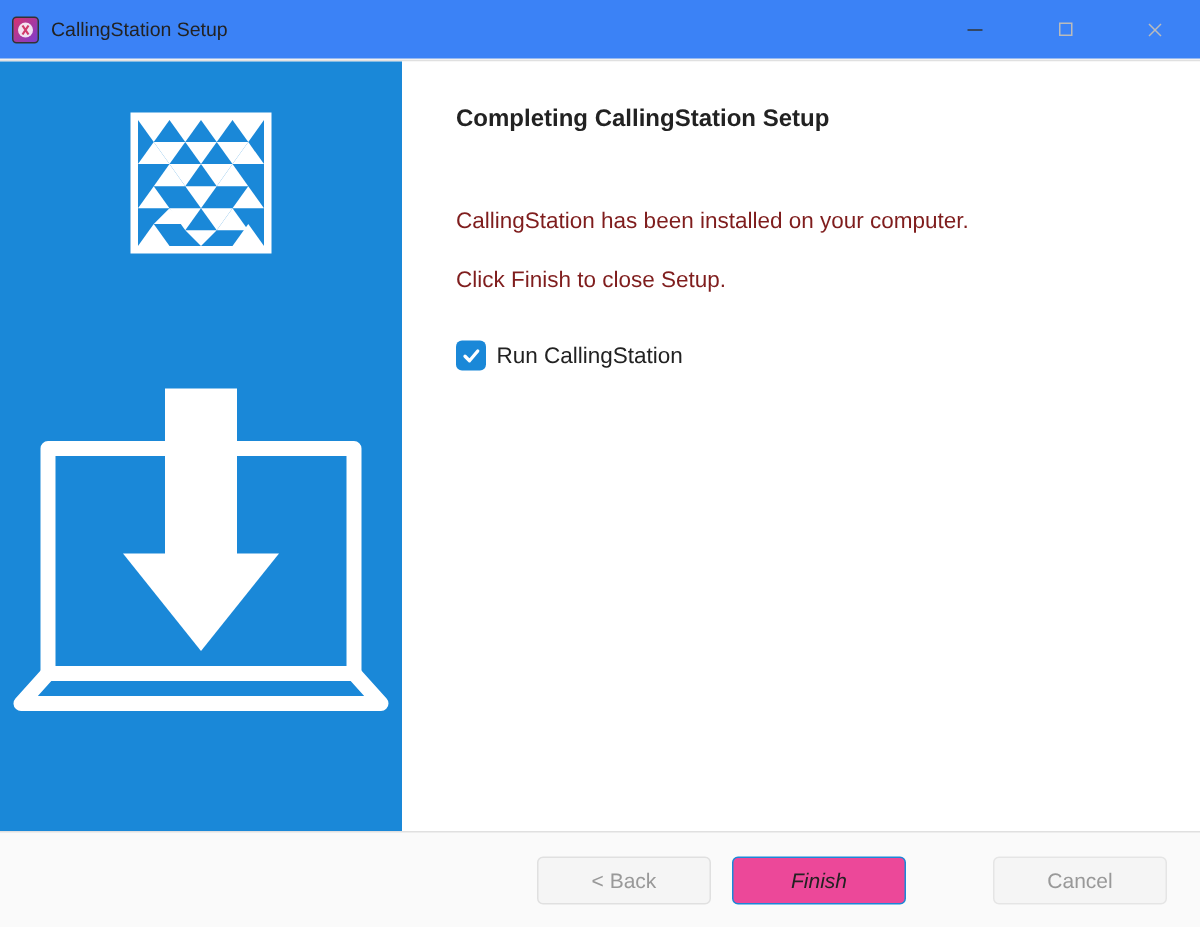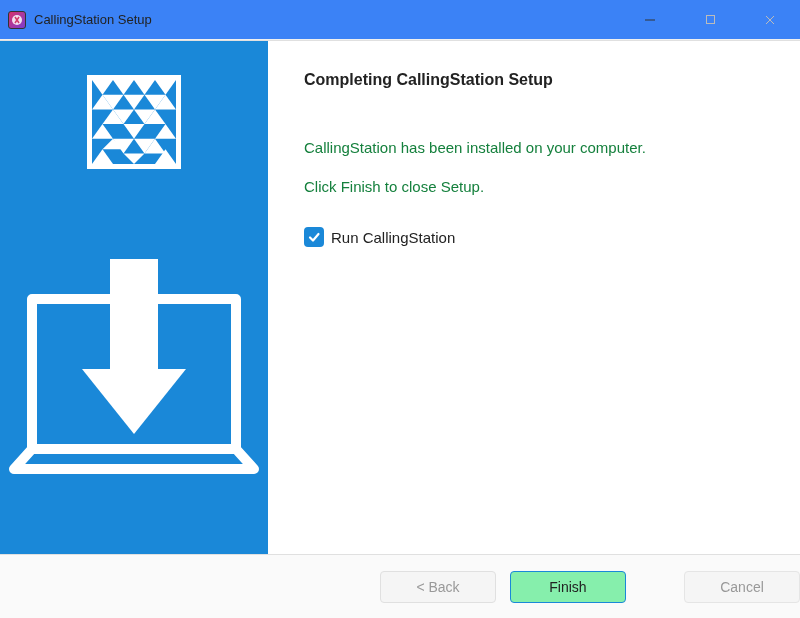--- a/index.html
+++ b/index.html
@@ -105,21 +105,21 @@
     }
     .heading {
       font-size: 16px;
       font-weight: 700;
       color: #222;
       margin-bottom: 48px;
       margin-top: 4px;
     }
     .body-text {
       font-size: 15px;
-      color: #15803d;
+      color: #7f1d1d;
       margin-bottom: 18px;
       line-height: 1.4;
     }
     .checkbox-row {
       margin-top: 30px;
       display: flex;
       align-items: center;
       gap: 7px;
     }
     .checkbox {
@@ -139,20 +139,21 @@
       font-size: 15px;
       color: #222;
     }
     .footer {
       height: 64px;
       background: #fafafa;
       border-top: 1px solid #e0e0e0;
       display: flex;
       align-items: center;
       justify-content: flex-end;
+      padding-right: 22px;
       gap: 14px;
     }
     .btn {
       min-width: 116px;
       height: 32px;
       border: 1px solid #ccc;
       background: #fdfdfd;
       border-radius: 4px;
       font-size: 14px;
       color: #555;
@@ -162,21 +163,22 @@
       cursor: default;
     }
     .btn.back {
       color: #999;
       background: #f5f5f5;
       border-color: #e0e0e0;
     }
     .btn.primary {
       border: 1.5px solid #1a88d8;
       color: #222;
-      background: #86efac;
+      background: #ec4899;
+      font-style: italic;
     }
     .btn.cancel {
       color: #999;
       background: #f5f5f5;
       border-color: #e5e5e5;
       margin-left: 44px;
     }
   </style>
 </head>
 <body>

